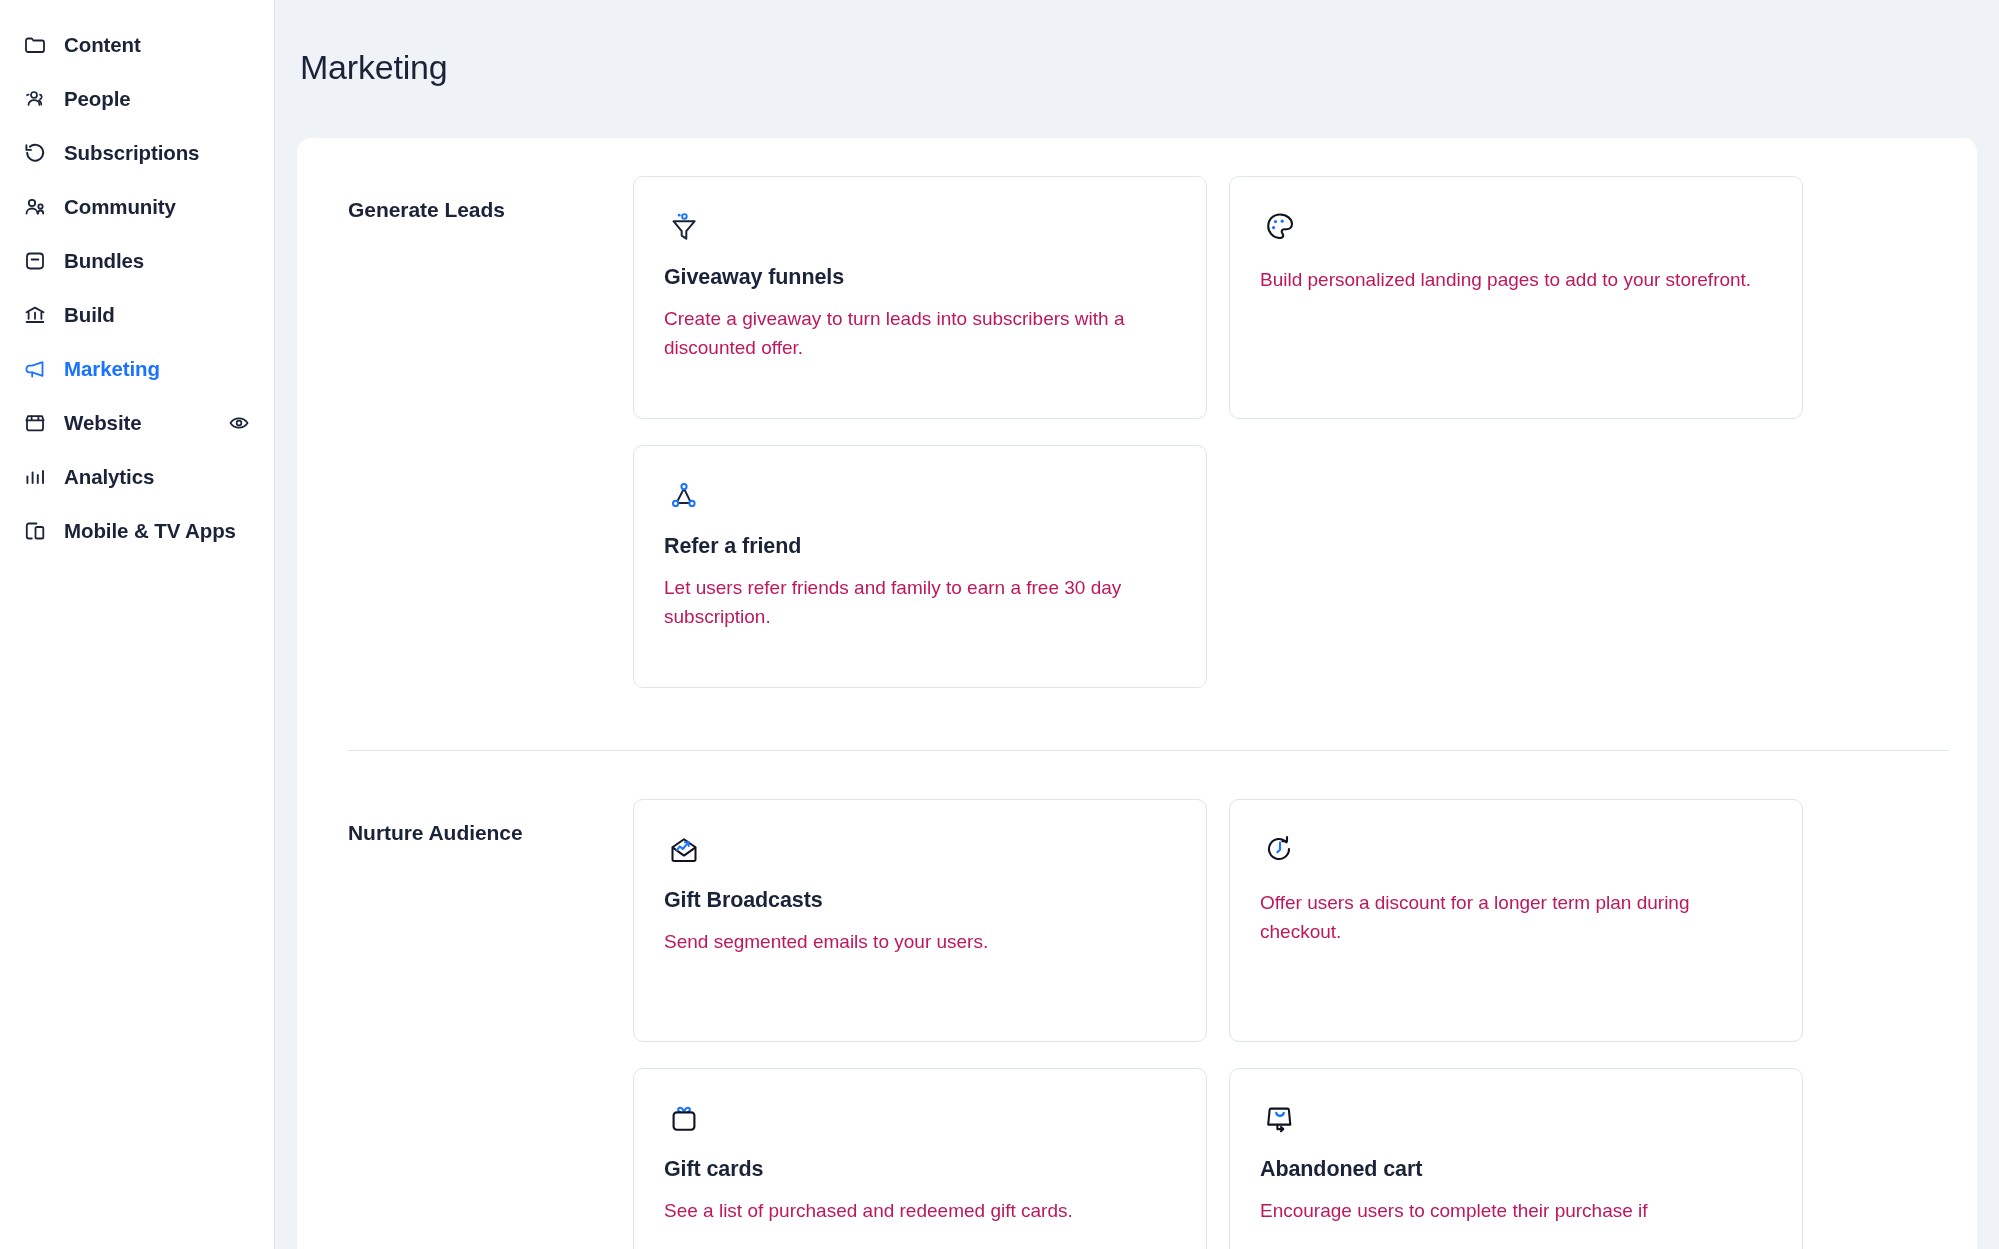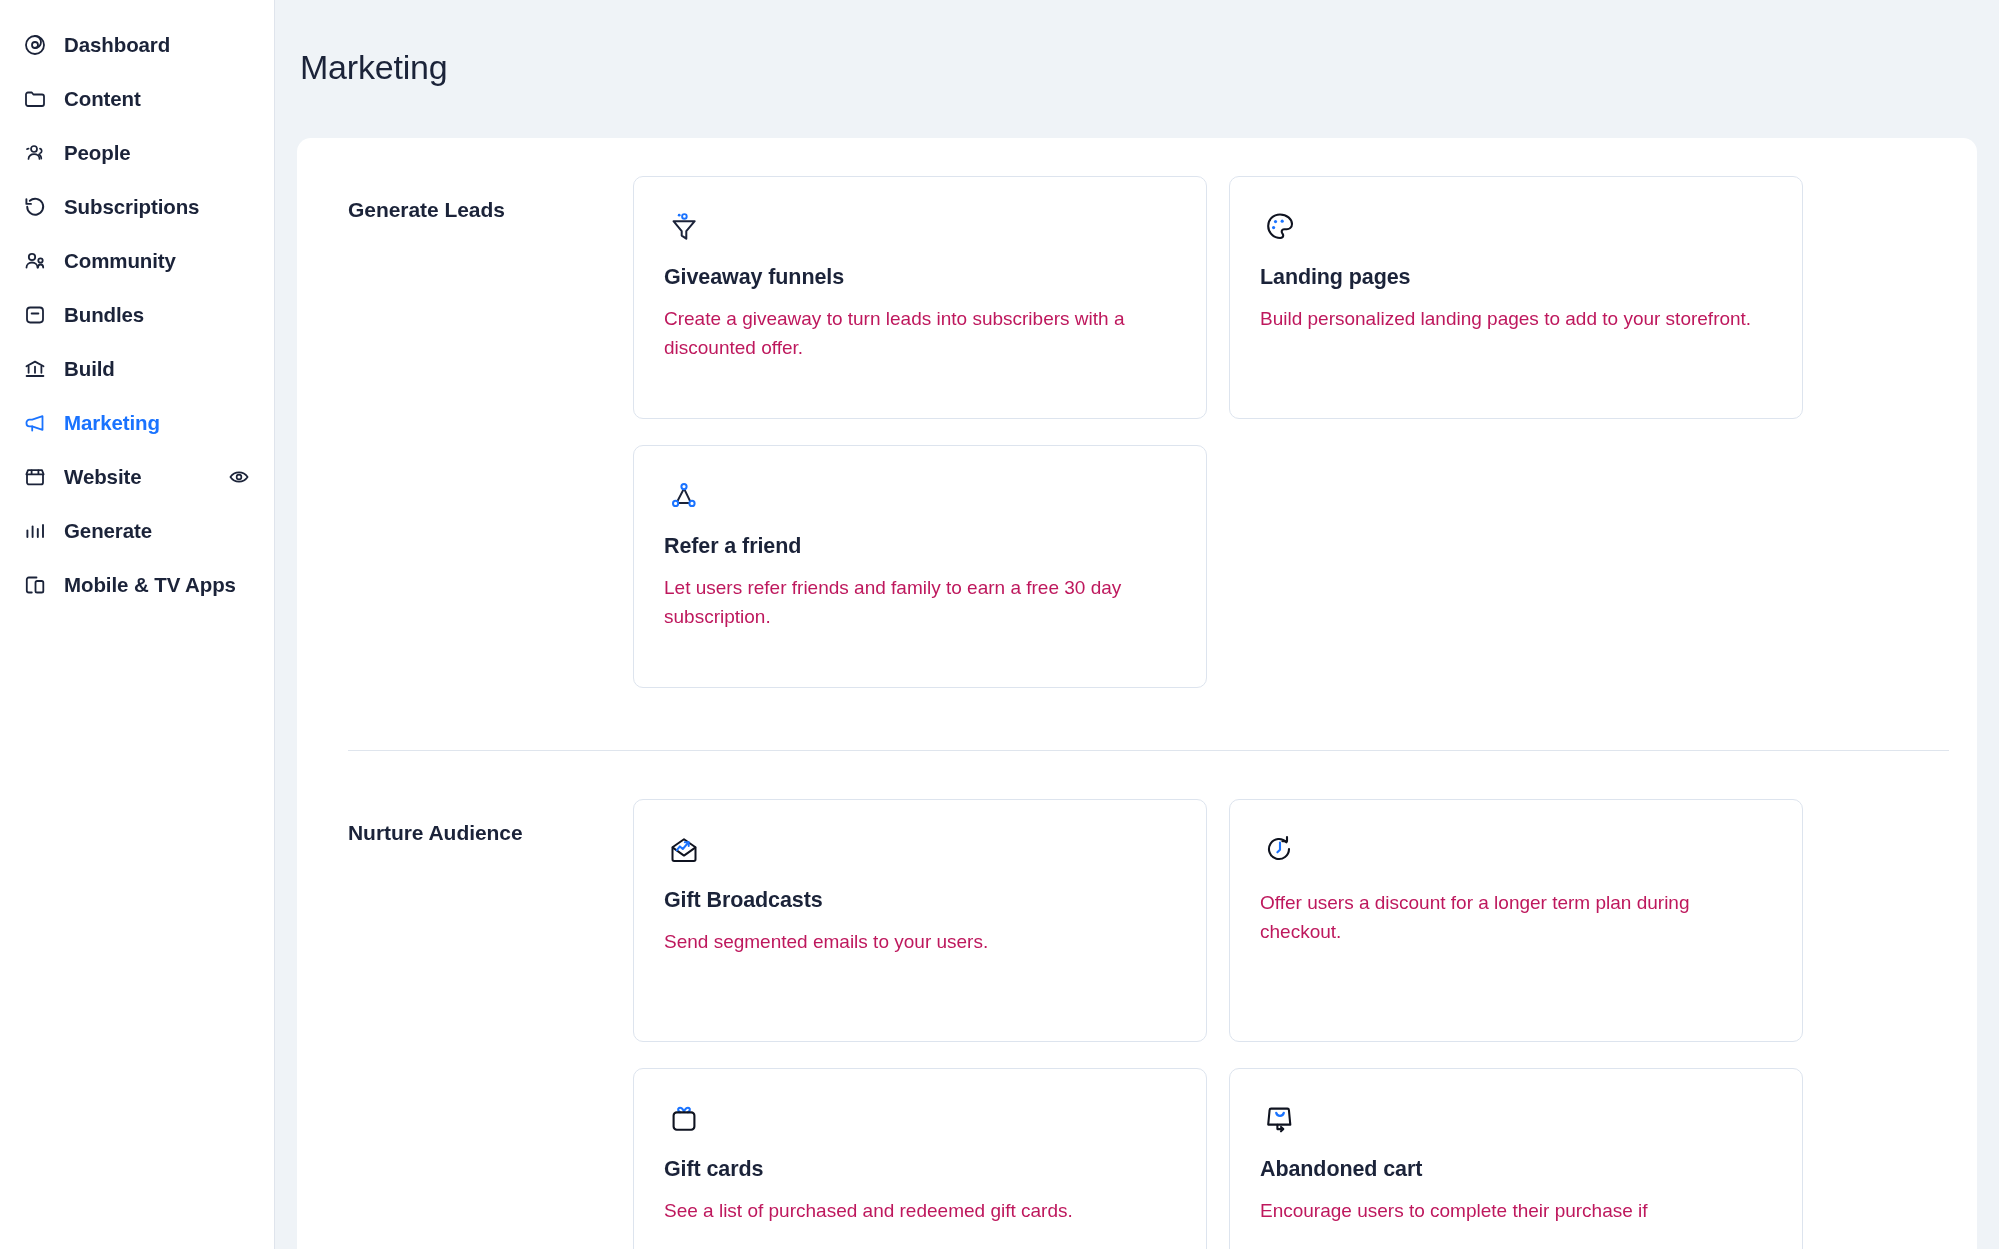--- a/index.html
+++ b/index.html
@@ -140,30 +140,20 @@
   #nurture-wrap { padding-top: 48px; }
   #generate-wrap { padding-top: 38px; }
 </style>
 </head>
 <body>
 
 <div id="app">
 
   <nav id="sidebar">
 
-    <div class="nav-item">
-      <span class="nav-icon">
-        <svg width="24" height="24" viewBox="0 0 24 24" fill="none" stroke="currentColor" stroke-width="1.8" stroke-linecap="round" stroke-linejoin="round">
-          <circle cx="12" cy="12" r="9"></circle>
-            <circle cx="12" cy="12" r="3"></circle>
-            <path d="M12 3a6 6 0 0 1 0 12"></path>
-        </svg>
-      </span>
-      <span class="nav-label">Dashboard</span>
-    </div>
 
     <div class="nav-item">
       <span class="nav-icon">
         <svg width="24" height="24" viewBox="0 0 24 24" fill="none" stroke="currentColor" stroke-width="1.8" stroke-linecap="round" stroke-linejoin="round">
           <path d="M3 7.5A2 2 0 0 1 5 5.5h3.8l1.6 2H19a2 2 0 0 1 2 2V17a2 2 0 0 1-2 2H5a2 2 0 0 1-2-2z"></path>
         </svg>
       </span>
       <span class="nav-label">Content</span>
     </div>
 
@@ -255,21 +245,21 @@
 
     <div class="nav-item">
       <span class="nav-icon">
         <svg width="24" height="24" viewBox="0 0 24 24" fill="none" stroke="currentColor" stroke-width="1.9" stroke-linecap="round">
           <path d="M4.4 11.5v6.5"></path>
             <path d="M9.6 7.5v10.5"></path>
             <path d="M14.8 10v8"></path>
             <path d="M20 6v12"></path>
         </svg>
       </span>
-      <span class="nav-label">Generate</span>
+      <span class="nav-label">Analytics</span>
     </div>
 
     <div class="nav-item">
       <span class="nav-icon">
         <svg width="24" height="24" viewBox="0 0 24 24" fill="none" stroke="currentColor" stroke-width="1.8" stroke-linecap="round" stroke-linejoin="round">
           <path d="M13.5 4.5H5.8a2 2 0 0 0-2 2v11a2 2 0 0 0 2 2h3"></path>
           <rect x="12.5" y="8" width="7.8" height="11.5" rx="1.6"></rect>
         </svg>
       </span>
       <span class="nav-label">Mobile &amp; TV Apps</span>
@@ -302,21 +292,20 @@
 
             <div class="card">
               <div class="card-icon">
                 <svg width="40" height="40" viewBox="0 0 40 40" fill="none" stroke-linecap="round" stroke-linejoin="round">
                   <path d="M20 7.5c6.8 0 12 4.3 12 9.6 0 3.6-3 5.2-5.2 5.2h-2.4c-1.6 0-2.7 1.1-2.7 2.5 0 .8.4 1.3.8 1.9.4.6.7 1.1.7 1.9 0 1.4-1.2 2.4-3 2.4-6.6 0-12-5.4-12-12S13.3 7.5 20 7.5z" stroke="#0f1320" stroke-width="2.1"></path>
                   <circle cx="15.5" cy="14.6" r="1.6" fill="#1a73ff"></circle>
                   <circle cx="22.2" cy="14.2" r="1.6" fill="#1a73ff"></circle>
                   <circle cx="13.6" cy="20.6" r="1.6" fill="#1a73ff"></circle>
                 </svg>
               </div>
-              <div class="card-title">Landing pages</div>
               <div class="card-desc">Build personalized landing pages to add to your storefront.</div>
             </div>
 
             <div class="card">
               <div class="card-icon">
                 <svg width="40" height="40" viewBox="0 0 40 40" fill="none" stroke-linecap="round" stroke-linejoin="round">
                   <path d="M20 12.5 12.5 27" stroke="#1b2339" stroke-width="1.9"></path>
                   <path d="M20 12.5 27 27" stroke="#1b2339" stroke-width="1.9"></path>
                   <path d="M13.4 27h13" stroke="#1b2339" stroke-width="1.9"></path>
                   <circle cx="20" cy="10.6" r="2.6" fill="#fff" stroke="#1a73ff" stroke-width="2"></circle>

